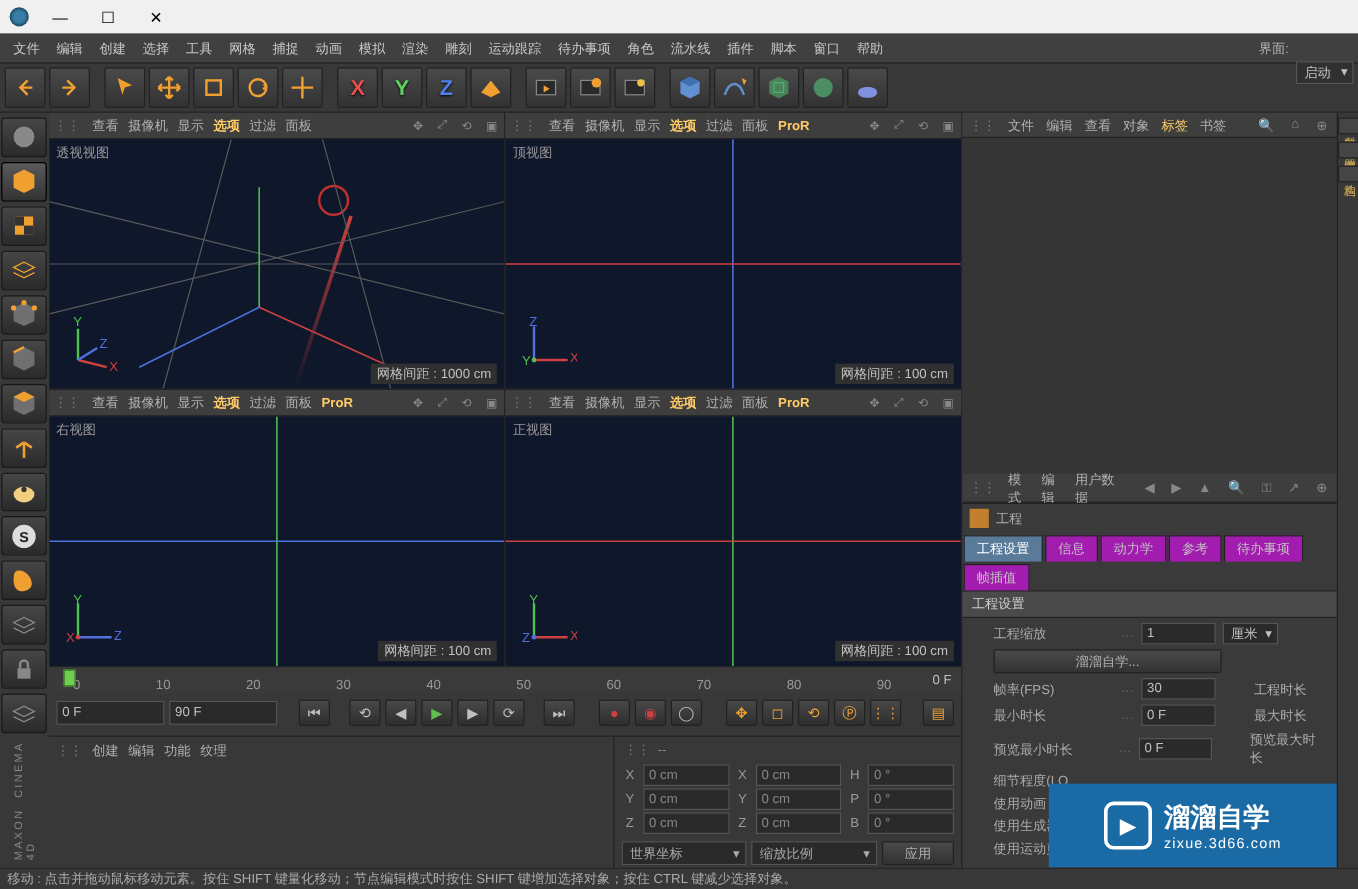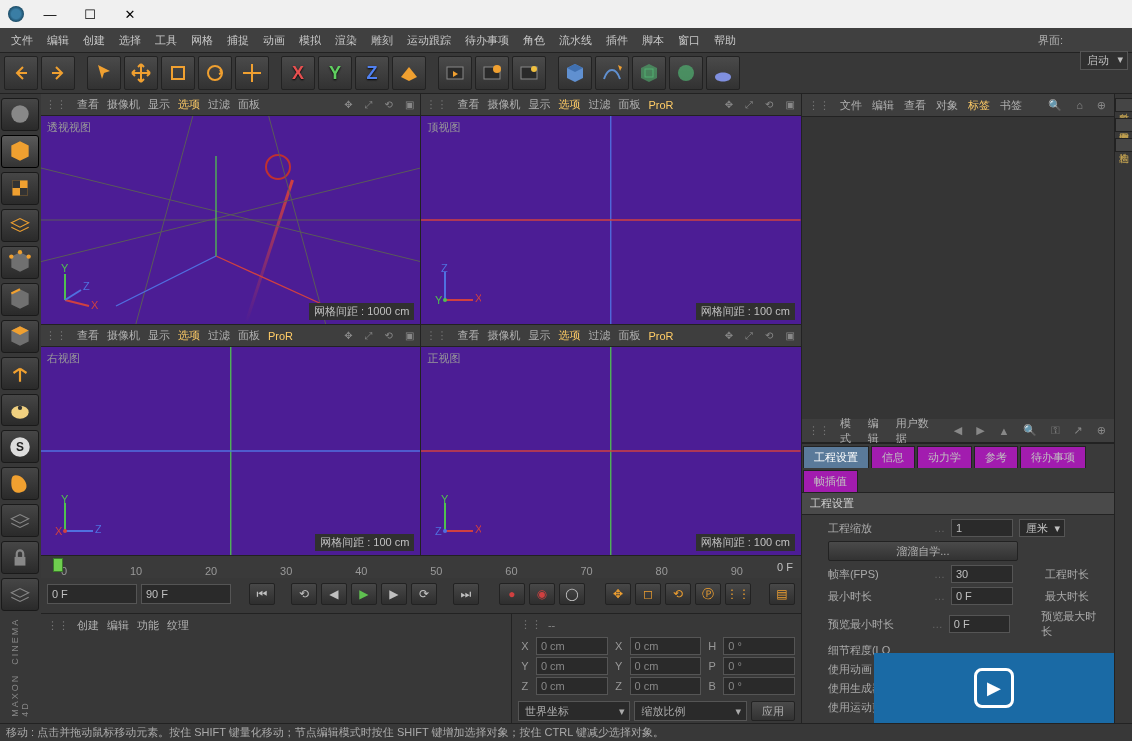--- a/index.html
+++ b/index.html
@@ -7,21 +7,21 @@
 
 .titlebar { height: 28px; background: #f0f0f0; display: flex; align-items: center; padding: 0 8px; color: #000; }
 .titlebar .icon { width: 16px; height: 16px; background: radial-gradient(circle, #3a7ea5 40%, #1a4a65 70%); border-radius: 50%; margin-right: 6px; }
 .titlebar .title { flex: 1; font-size: 12px; }
 .titlebar .winbtns { display: flex; }
 .titlebar .winbtn { width: 40px; height: 28px; display: flex; align-items: center; justify-content: center; font-size: 13px; cursor: pointer; }
 
 .menubar { height: 24px; background: #404040; display: flex; align-items: center; padding: 0 4px; gap: 0; }
 .menubar .menuitem { padding: 3px 7px; color: #c8c8c8; cursor: pointer; }
 .menubar .spacer { flex: 1; }
-.menubar .layout-label { color: #b0b0b0; margin-right: 17px; }
+.menubar .layout-label { color: #b0b0b0; margin-right: 6px; }
 .menubar .layout-combo { background: #303030; border: 1px solid #555; padding: 1px 18px 1px 6px; color: #c0c0c0; position: relative; margin-top: 40px; }
 .menubar .layout-combo::after { content: "▾"; position: absolute; right: 4px; }
 
 .main-toolbar { height: 42px; background: #383838; border-top: 1px solid #222; border-bottom: 1px solid #222; display: flex; align-items: center; padding: 0 4px; gap: 3px; }
 .tbtn { width: 34px; height: 34px; border: 1px solid #222; border-radius: 2px; background: linear-gradient(#4a4a4a, #323232); display: flex; align-items: center; justify-content: center; cursor: pointer; position: relative; }
 .tbtn.sep { width: 6px; border: none; background: none; cursor: default; }
 .tbtn svg { width: 24px; height: 24px; }
 .tbtn .letter { font-size: 18px; font-weight: bold; color: #f0c040; text-shadow: 0 1px 2px #000; }
 .tbtn.x .letter { color: #e85050; }
 .tbtn.y .letter { color: #60d060; }
@@ -36,24 +36,24 @@
 .ltbtn svg { width: 26px; height: 26px; }
 .left-toolbar .brand { writing-mode: vertical-rl; transform: rotate(180deg); color: #888; font-size: 9px; letter-spacing: 2px; margin-top: auto; margin-bottom: 6px; }
 
 .center { flex: 1; display: flex; flex-direction: column; }
 
 .viewports { flex: 1; display: grid; grid-template-columns: 1fr 1fr; grid-template-rows: 1fr 1fr; gap: 1px; background: #222; min-height: 0; }
 .vp { background: #3a3a3a; display: flex; flex-direction: column; position: relative; overflow: hidden; }
 .vp-menu { height: 22px; background: #3e3e3e; display: flex; align-items: center; padding: 0 4px; gap: 8px; border-bottom: 1px solid #222; }
 .vp-menu .grip { color: #777; margin-right: 2px; }
 .vp-menu .m { cursor: pointer; color: #b0b0b0; }
-.vp-menu .m.hl { color: #ffcc66; }
+.vp-menu .m.hl { color: #ffcc66; font-weight: bold; }
 .vp-menu .sp { flex: 1; }
 .vp-menu .icn { color: #888; font-size: 10px; cursor: pointer; padding: 0 2px; }
-.vp-canvas { flex: 1; background: #4c1d95; position: relative; text-align: center; }
+.vp-canvas { flex: 1; background: #0f172a; position: relative; text-align: center; }
 .vp-label { position: absolute; left: 6px; top: 4px; color: #999; }
 .vp-grid-label { position: absolute; right: 6px; bottom: 4px; color: #c0c0c0; background: #303030; padding: 1px 5px; }
 .axis-gizmo { position: absolute; left: 12px; bottom: 12px; width: 48px; height: 48px; }
 
 .timeline { height: 58px; background: #383838; border-top: 1px solid #222; display: flex; flex-direction: column; }
 .ruler { height: 22px; background: #3a3a3a; display: flex; align-items: center; position: relative; padding-left: 12px; }
 .ruler .head { position: absolute; left: 12px; top: 2px; width: 10px; height: 14px; background: #6fcf4f; border: 1px solid #3a7a2a; }
 .ruler .ticks { flex: 1; display: flex; justify-content: space-between; color: #999; font-size: 10px; padding: 0 8px; padding-top: 8px; }
 .ruler .frame-display { width: 50px; text-align: right; padding-right: 8px; color: #c0c0c0; }
 .transport { height: 32px; display: flex; align-items: center; padding: 0 6px; gap: 4px; }
@@ -68,21 +68,21 @@
 .coords-left .body { flex: 1; }
 .coords-right { width: 290px; border-left: 1px solid #222; display: flex; flex-direction: column; }
 .coords-right .hdr { height: 22px; display: flex; align-items: center; padding: 0 8px; color: #888; }
 .coords-grid { flex: 1; padding: 2px 6px; }
 .coords-row { display: flex; gap: 4px; margin-bottom: 2px; align-items: center; }
 .coords-row .lab { width: 14px; text-align: center; color: #999; }
 .coords-row .fld { flex: 1; background: #2a2a2a; border: 1px solid #555; height: 18px; padding: 0 4px; color: #888; display: flex; align-items: center; }
 .coords-bottom { display: flex; gap: 4px; padding: 2px 6px; }
 .coords-bottom .combo { flex: 1; background: #2a2a2a; border: 1px solid #555; height: 20px; display: flex; align-items: center; padding: 0 6px; color: #aaa; position: relative; }
 .coords-bottom .combo::after { content: "▾"; position: absolute; right: 5px; }
-.coords-bottom .btn { width: 44px; background: linear-gradient(#4a4a4a,#323232); border: 1px solid #222; display: flex; align-items: center; justify-content: center; cursor: pointer; border-radius: 2px; }
+.coords-bottom .btn { width: 60px; background: linear-gradient(#4a4a4a,#323232); border: 1px solid #222; display: flex; align-items: center; justify-content: center; cursor: pointer; border-radius: 2px; }
 
 .statusbar { height: 18px; background: #383838; border-top: 1px solid #222; display: flex; align-items: center; padding: 0 6px; color: #aaa; font-size: 11px; }
 
 .right-panels { width: 352px; background: #3a3a3a; border-left: 1px solid #222; display: flex; flex-direction: column; }
 .panel-header { height: 24px; background: #3e3e3e; display: flex; align-items: center; padding: 0 6px; gap: 10px; border-bottom: 1px solid #222; }
 .panel-header .grip { color: #777; }
 .panel-header .m { cursor: pointer; }
 .panel-header .m.hl { color: #ffcc66; }
 .panel-header .sp { flex: 1; }
 .panel-header .icn { color: #888; font-size: 11px; padding: 0 2px; cursor: pointer; }
@@ -616,20 +616,24 @@
       <span class="sp"></span>
       <span class="icn">◀</span>
       <span class="icn">▶</span>
       <span class="icn">▲</span>
       <span class="icn">🔍</span>
       <span class="icn">⚿</span>
       <span class="icn">↗</span>
       <span class="icn">⊕</span>
     </div>
     <div class="attrib-panel">
+      <div class="attrib-title">
+        <div class="ticon"></div>
+        <span>工程</span>
+      </div>
       <div class="attrib-tabs">
         <div class="attrib-tab active">工程设置</div>
         <div class="attrib-tab">信息</div>
         <div class="attrib-tab">动力学</div>
         <div class="attrib-tab">参考</div>
         <div class="attrib-tab">待办事项</div>
         <div class="attrib-tab">帧插值</div>
       </div>
       <div class="attrib-section-hdr">工程设置</div>
       <div class="attrib-body">
@@ -671,20 +675,24 @@
             <span class="lab">使用生成器</span>
           </div>
         <div class="attrib-row">
             <span class="lab">使用运动剪辑</span>
           </div>
 
         <div class="watermark">
           <div class="play-icon">
               <span style="font-size:18px">▶</span>
             </div>
+          <div class="txt">
+            <div class="big">溜溜自学</div>
+            <div class="url">zixue.3d66.com</div>
+          </div>
         </div>
       </div>
     </div>
   </div>
 
   <div class="right-tabs">
     <div class="rtab">对象</div>
     <div class="rtab">内容浏览器</div>
     <div class="rtab">构造</div>
   </div>

